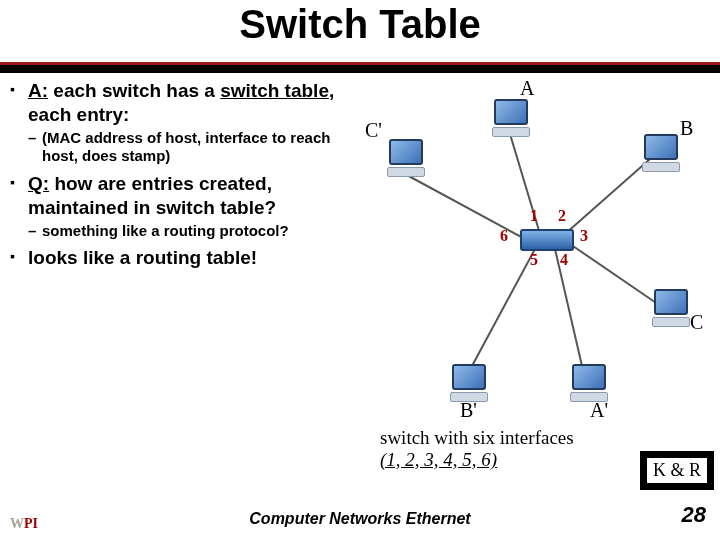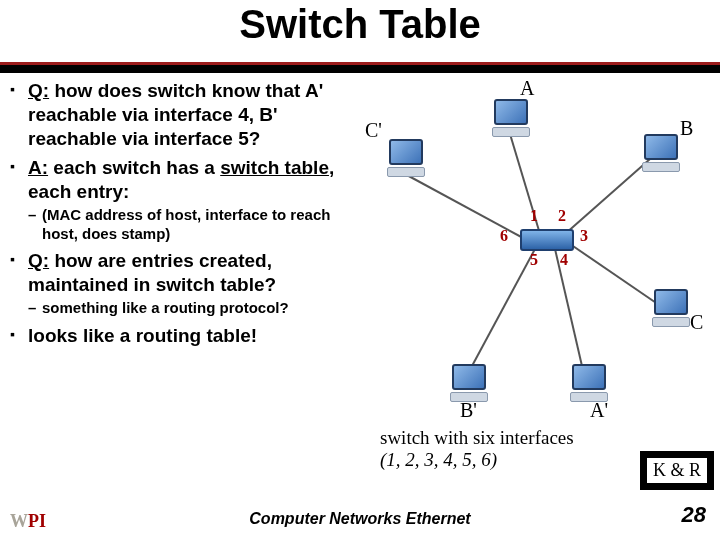--- a/index.html
+++ b/index.html
@@ -85,21 +85,21 @@
     position: absolute; right: 6px; bottom: 50px;
     border: 7px solid #000000; padding: 2px 6px;
     font-family: "Times New Roman", serif; font-size: 18px;
   }
   .footer {
     position: absolute; bottom: 6px; left: 0; width: 720px;
     height: 30px;
   }
   .logo {
     position: absolute; left: 10px; bottom: 2px;
-    font-family: Georgia, serif; font-weight: bold; font-size: 18px;
+    font-family: Georgia, serif; font-weight: bold; font-size: 14px;
   }
   .logo .w { color:#a8a499; } .logo .p { color:#a00000; } .logo .i { color:#a00000; }
   .foot-center {
     position:absolute; left:0; width:720px; text-align:center; bottom:6px;
     font-weight:bold; font-style:italic; font-size:16px;
   }
   .pagenum {
     position:absolute; right:14px; bottom:6px;
     color:#000000; font-weight:bold; font-style:italic; font-size:22px;
   }
@@ -107,23 +107,20 @@
 </head>
 <body>
 
 <div class="title-bar">Switch Table</div>
 <hr class="hr1">
 <hr class="hr2">
 
 <div class="content">
   <div class="left">
     <ul>
-      <li>
-        <span class="u">Q:</span><span> how does switch know that A' reachable via interface 4, B' reachable via interface 5?</span>
-      </li>
       <li>
         <span class="u">A:</span><span>  each switch has a </span><span class="u">switch table</span><span>, each entry:</span>
         <ul class="sub">
           <li>(MAC address of host, interface to reach host, does stamp)</li>
         </ul>
       </li>
       <li>
         <span class="u">Q:</span><span> how are entries created, maintained in switch table?</span>
         <ul class="sub">
           <li>something like a routing protocol?</li>
@@ -185,21 +182,21 @@
 
     <div class="plbl" style="left:160px; top:128px;">1</div>
     <div class="plbl" style="left:188px; top:128px;">2</div>
     <div class="plbl" style="left:210px; top:148px;">3</div>
     <div class="plbl" style="left:190px; top:172px;">4</div>
     <div class="plbl" style="left:160px; top:172px;">5</div>
     <div class="plbl" style="left:130px; top:148px;">6</div>
 
     <div class="caption" style="left:10px; top:348px;">
       <div>switch with six interfaces</div>
-      <div style="font-style:italic;">(1, 2, 3, 4, 5, 6)</div>
+      <div style="font-style:italic;text-decoration:underline;">(1, 2, 3, 4, 5, 6)</div>
     </div>
   </div>
 </div>
 
 <div class="kr-box">K &amp; R</div>
 
 <div class="footer">
   <div class="logo">
     <span class="w">W</span><span class="p">P</span><span class="i">I</span>
   </div>

